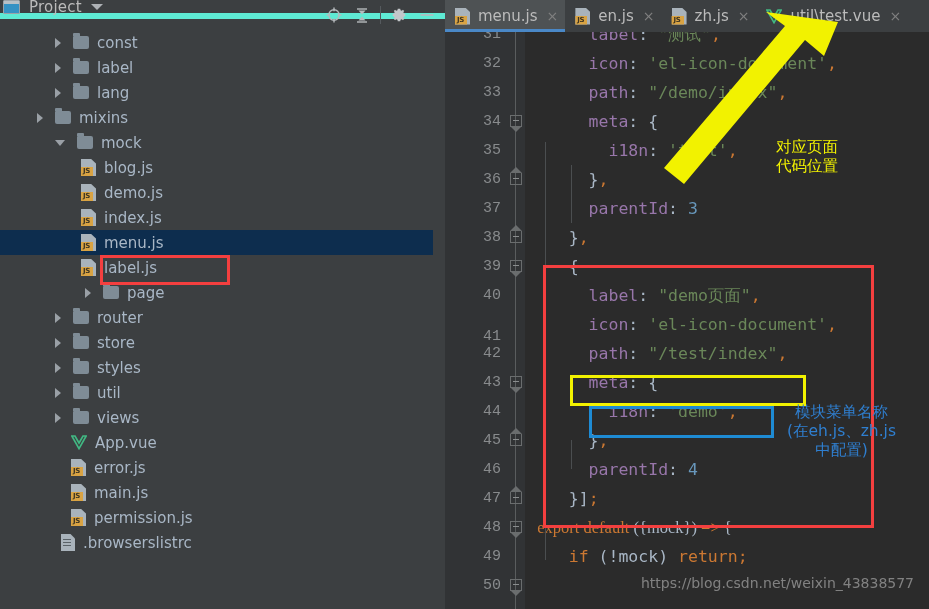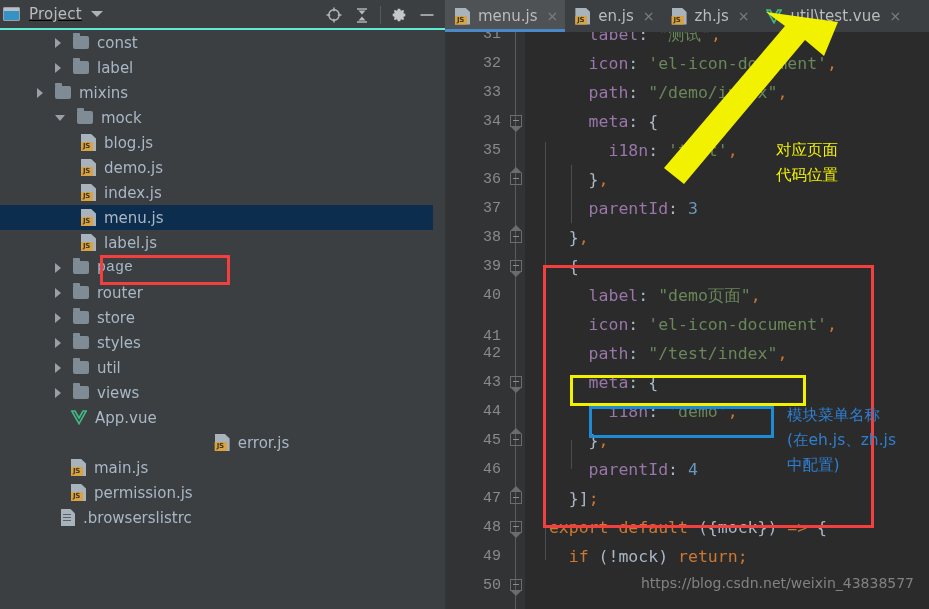--- a/index.html
+++ b/index.html
@@ -17,24 +17,24 @@
   }
 
   
   #project-panel {
     position: absolute; left: 0; top: 0;
     width: 445px; height: 609px;
     background: #3c3f41;
   }
   #project-header {
     position: absolute; left: 0; top: 0;
-    width: 445px; height: 30px;
+    width: 445px; height: 19px;
     background: #3c3f41;
-    border-bottom: 2px solid #5eead4;
-    display: flex; align-items: center; text-decoration: underline;
+    border-bottom: 6px solid #5eead4;
+    display: flex; align-items: center;
   }
   .panel-badge {
     width: 17px; height: 14px;
     margin-left: 3px;
     background: linear-gradient(to bottom,#b8c0c6 0%,#b8c0c6 22%,#3592c4 22%,#3592c4 100%);
     border: 1px solid #9aa2a8;
     border-radius: 1px;
     flex: 0 0 auto;
   }
   #project-title {
@@ -258,22 +258,23 @@
     width: 929px; height: 609px;
     pointer-events: none;
   }
   .box-red    { position: absolute; border: 3px solid #f43f3f; }
   .box-yellow { position: absolute; border: 3px solid #f2f200; }
   .box-blue   { position: absolute; border: 3px solid #1e8bd4; }
   .anno-text {
     position: absolute;
     font-family: "DejaVu Sans", sans-serif;
     font-size: 15.5px;
-    line-height: 25px;
+    line-height: 19px;
     white-space: pre;
+    text-align: center;
   }
   .anno-yellow { color: #f2f200; }
   .anno-blue   { color: #2f7fd0; }
   #watermark {
     position: absolute;
     color: #a3a3a3;
     opacity: .72;
     font-size: 14px;
     font-family: "DejaVu Sans", sans-serif;
     white-space: nowrap;
@@ -330,20 +331,26 @@
           <span style="width: 12px; flex: 0 0 auto;"></span>
           <span class="folder-ico"></span>
           <span class="lbl">const</span>
         </div>
         <div class="row" style="padding-left: 55px;">
           <span class="arrow "></span>
           <span style="width: 12px; flex: 0 0 auto;"></span>
           <span class="folder-ico"></span>
           <span class="lbl">label</span>
         </div>
+        <div class="row" style="padding-left: 55px;">
+          <span class="arrow "></span>
+          <span style="width: 12px; flex: 0 0 auto;"></span>
+          <span class="folder-ico"></span>
+          <span class="lbl">lang</span>
+        </div>
         <div class="row" style="padding-left: 37px;">
           <span class="arrow "></span>
           <span style="width: 12px; flex: 0 0 auto;"></span>
           <span class="folder-ico"></span>
           <span class="lbl">mixins</span>
         </div>
         <div class="row" style="padding-left: 55px;">
           <span class="arrow open"></span>
           <span style="width: 12px; flex: 0 0 auto;"></span>
           <span class="folder-ico"></span>
@@ -372,21 +379,21 @@
           <span style="width: 6px; flex: 0 0 auto;"></span>
           <span class="js-ico"></span>
           <span class="lbl">menu.js</span>
         </div>
         <div class="row" style="padding-left: 75px;">
           <span class="arrow none" style="width: 0px;"></span>
           <span style="width: 6px; flex: 0 0 auto;"></span>
           <span class="js-ico"></span>
           <span class="lbl">label.js</span>
         </div>
-        <div class="row" style="padding-left: 55px; font-family: Liberation Mono, monospace;">
+        <div class="row" style="padding-left: 85px;">
           <span class="arrow "></span>
           <span style="width: 12px; flex: 0 0 auto;"></span>
           <span class="folder-ico"></span>
           <span class="lbl">page</span>
         </div>
         <div class="row" style="padding-left: 55px;">
           <span class="arrow "></span>
           <span style="width: 12px; flex: 0 0 auto;"></span>
           <span class="folder-ico"></span>
           <span class="lbl">router</span>
@@ -416,21 +423,21 @@
           <span class="lbl">views</span>
         </div>
         <div class="row" style="padding-left: 65px;">
           <span class="arrow none" style="width: 0px;"></span>
           <span style="width: 6px; flex: 0 0 auto;"></span>
           <span class="vue-ico"><svg width="16" height="15" viewBox="0 0 16 15">
               <path d="M0.8 1 L4 1 L8 8 L12 1 L15.2 1 L8 13.6 Z" fill="none" stroke="#41b883" stroke-width="1.7"></path>
             </svg></span>
           <span class="lbl">App.vue</span>
         </div>
-        <div class="row" style="padding-left: 65px; justify-content: center;">
+        <div class="row" style="padding-left: 65px;">
           <span class="arrow none" style="width: 0px;"></span>
           <span style="width: 6px; flex: 0 0 auto;"></span>
           <span class="js-ico"></span>
           <span class="lbl">error.js</span>
         </div>
         <div class="row" style="padding-left: 65px;">
           <span class="arrow none" style="width: 0px;"></span>
           <span style="width: 6px; flex: 0 0 auto;"></span>
           <span class="js-ico"></span>
           <span class="lbl">main.js</span>
@@ -527,21 +534,21 @@
           <div class="cline" style="top: 191px;"><span class="k-plain">    </span><span class="k-punc">}</span><span class="k-comma">,</span></div>
           <div class="cline" style="top: 220px;"><span class="k-plain">    </span><span class="k-punc">{</span></div>
           <div class="cline" style="top: 249px;"><span class="k-plain">      </span><span class="k-prop">label</span><span class="k-punc">: </span><span class="k-str">"demo页面"</span><span class="k-comma">,</span></div>
           <div class="cline" style="top: 278px;"><span class="k-plain">      </span><span class="k-prop">icon</span><span class="k-punc">: </span><span class="k-str">'el-icon-document'</span><span class="k-comma">,</span></div>
           <div class="cline" style="top: 307px;"><span class="k-plain">      </span><span class="k-prop">path</span><span class="k-punc">: </span><span class="k-str">"/test/index"</span><span class="k-comma">,</span></div>
           <div class="cline" style="top: 336px;"><span class="k-plain">      </span><span class="k-prop">meta</span><span class="k-punc">: </span><span class="k-punc">{</span></div>
           <div class="cline" style="top: 365px;"><span class="k-plain">        </span><span class="k-prop">i18n</span><span class="k-punc">: </span><span class="k-str">'demo'</span><span class="k-comma">,</span></div>
           <div class="cline" style="top: 394px;"><span class="k-plain">      </span><span class="k-punc">}</span><span class="k-comma">,</span></div>
           <div class="cline" style="top: 423px;"><span class="k-plain">      </span><span class="k-prop">parentId</span><span class="k-punc">: </span><span class="k-num">4</span></div>
           <div class="cline" style="top: 452px;"><span class="k-plain">    </span><span class="k-punc">}]</span><span class="k-comma">;</span></div>
-          <div class="cline" style="top: 481px;"><span class="k-plain">  </span><span class="k-kw">export default</span><span class="k-punc"> (</span><span class="k-plain">{mock}</span><span class="k-punc">) </span><span class="k-kw">=&gt;</span><span class="k-punc"> {</span></div>
+          <div class="cline" style="top: 481px; font-family: Liberation Serif, serif;"><span class="k-plain">  </span><span class="k-kw">export default</span><span class="k-punc"> (</span><span class="k-plain">{mock}</span><span class="k-punc">) </span><span class="k-kw">=&gt;</span><span class="k-punc"> {</span></div>
           <div class="cline" style="top: 510px;"><span class="k-plain">    </span><span class="k-kw">if</span><span class="k-plain"> (!mock) </span><span class="k-kw">return</span><span class="k-comma">;</span></div>
           <div class="indent-guide" style="left: 16px; top: 110px; height: 415px;"></div>
           <div class="indent-guide" style="left: 16px; top: 266px; height: 262px;"></div>
           <div class="indent-guide" style="left: 42px; top: 133px; height: 58px;"></div>
           <div class="indent-guide" style="left: 42px; top: 408px; height: 29px;"></div>
         </div>
     </div>
   </div>
 
   <div id="overlay">

